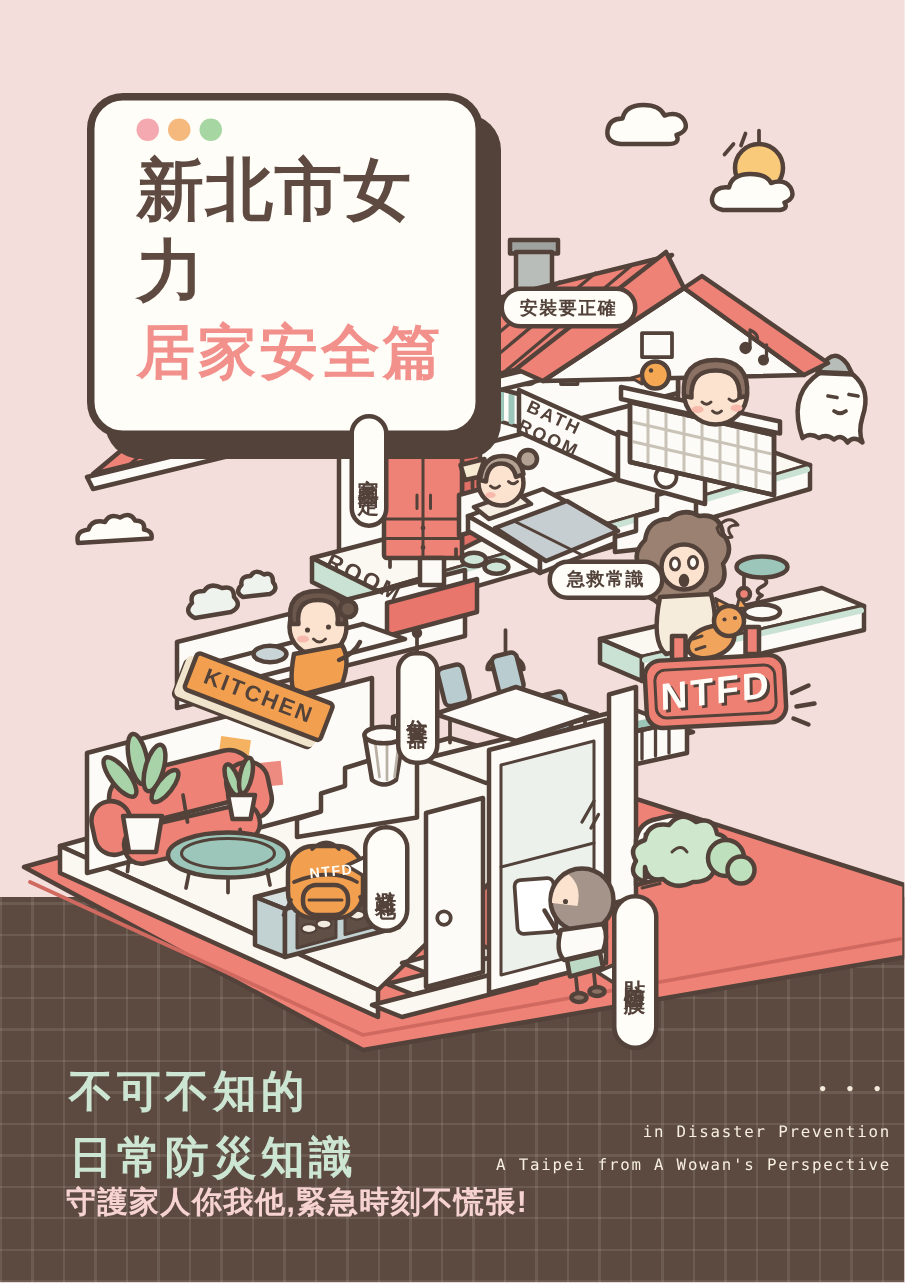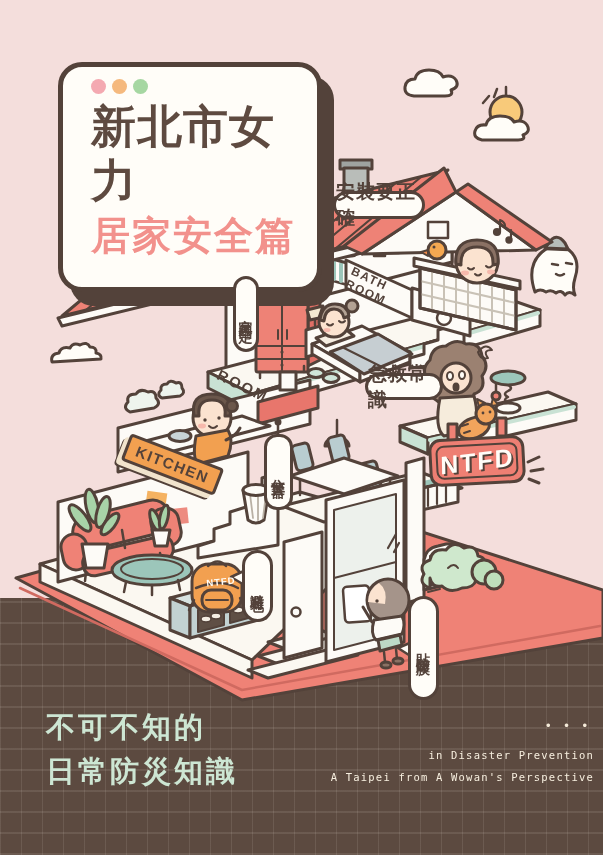--- a/index.html
+++ b/index.html
@@ -25,21 +25,21 @@
       border:5px solid #53423a;border-radius:24px;box-shadow:12px 14px 0 #53423a;padding:12px 0 0 28px;}
   .dots{display:flex;gap:6px;margin-bottom:6px;}
   .dot{width:15px;height:15px;border-radius:50%;}
   .dot-1{background:#f4a9b1;} .dot-2{background:#f5b97e;} .dot-3{background:#a6d7a2;}
   .t-line{font-size:45px;line-height:54px;font-weight:bold;letter-spacing:1px;color:#5e4a40;}
   .t-sub{margin-top:6px;font-size:39px;line-height:44px;font-weight:bold;letter-spacing:2px;color:#f2918c;}
 
   
   .bubble{position:absolute;background:#fffdf8;border:3px solid #53423a;border-radius:999px;color:#53423a;
       font-weight:bold;display:flex;align-items:center;justify-content:center;}
-  .bubble.h{font-size:19px;letter-spacing:1px;}
+  .bubble.h{font-size:12px;letter-spacing:1px;}
   .bubble.v{writing-mode:vertical-rl;text-orientation:upright;font-size:14px;letter-spacing:3px;padding:6px 0;}
   .b-install{left:333px;top:191px;width:92px;height:28px;}
   .b-furniture{left:233px;top:276px;width:26px;height:76px;font-size:13px;}
   .b-firstaid{left:365px;top:373px;width:78px;height:27px;font-size:14px;}
   .b-alarm{left:264px;top:434px;width:29px;height:76px;font-size:13px;border-radius:13px;}
   .b-evac{left:242px;top:550px;width:31px;height:72px;}
   .b-film{left:408px;top:596px;width:31px;height:104px;}
 
   .kitchen-sign{position:absolute;left:131px;top:433px;width:100px;height:29px;background:#f2a050;
       border:3px solid #53423a;border-radius:4px;color:#53423a;font-weight:bold;font-size:15px;letter-spacing:1.5px;
@@ -402,19 +402,20 @@
   <div class="bubble v b-alarm">住警器</div>
   <div class="ntfd-sign">
     <span class="ntfd-text">NTFD</span>
   </div>
   <div class="backpack-label">NTFD</div>
   <div class="bubble v b-evac">避難包</div>
   <div class="bubble v b-film">貼防爆膜</div>
 
   <div class="fl1">不可不知的</div>
   <div class="fl2">日常防災知識</div>
+  <div class="tagline">守護家人你我他,緊急時刻不慌張!</div>
   <div class="eng-dots">• • •</div>
   <div class="eng">
     <div>in Disaster Prevention</div>
     <div>A Taipei from A Wowan's Perspective</div>
   </div>
 
 </div>
 
 </body></html>

